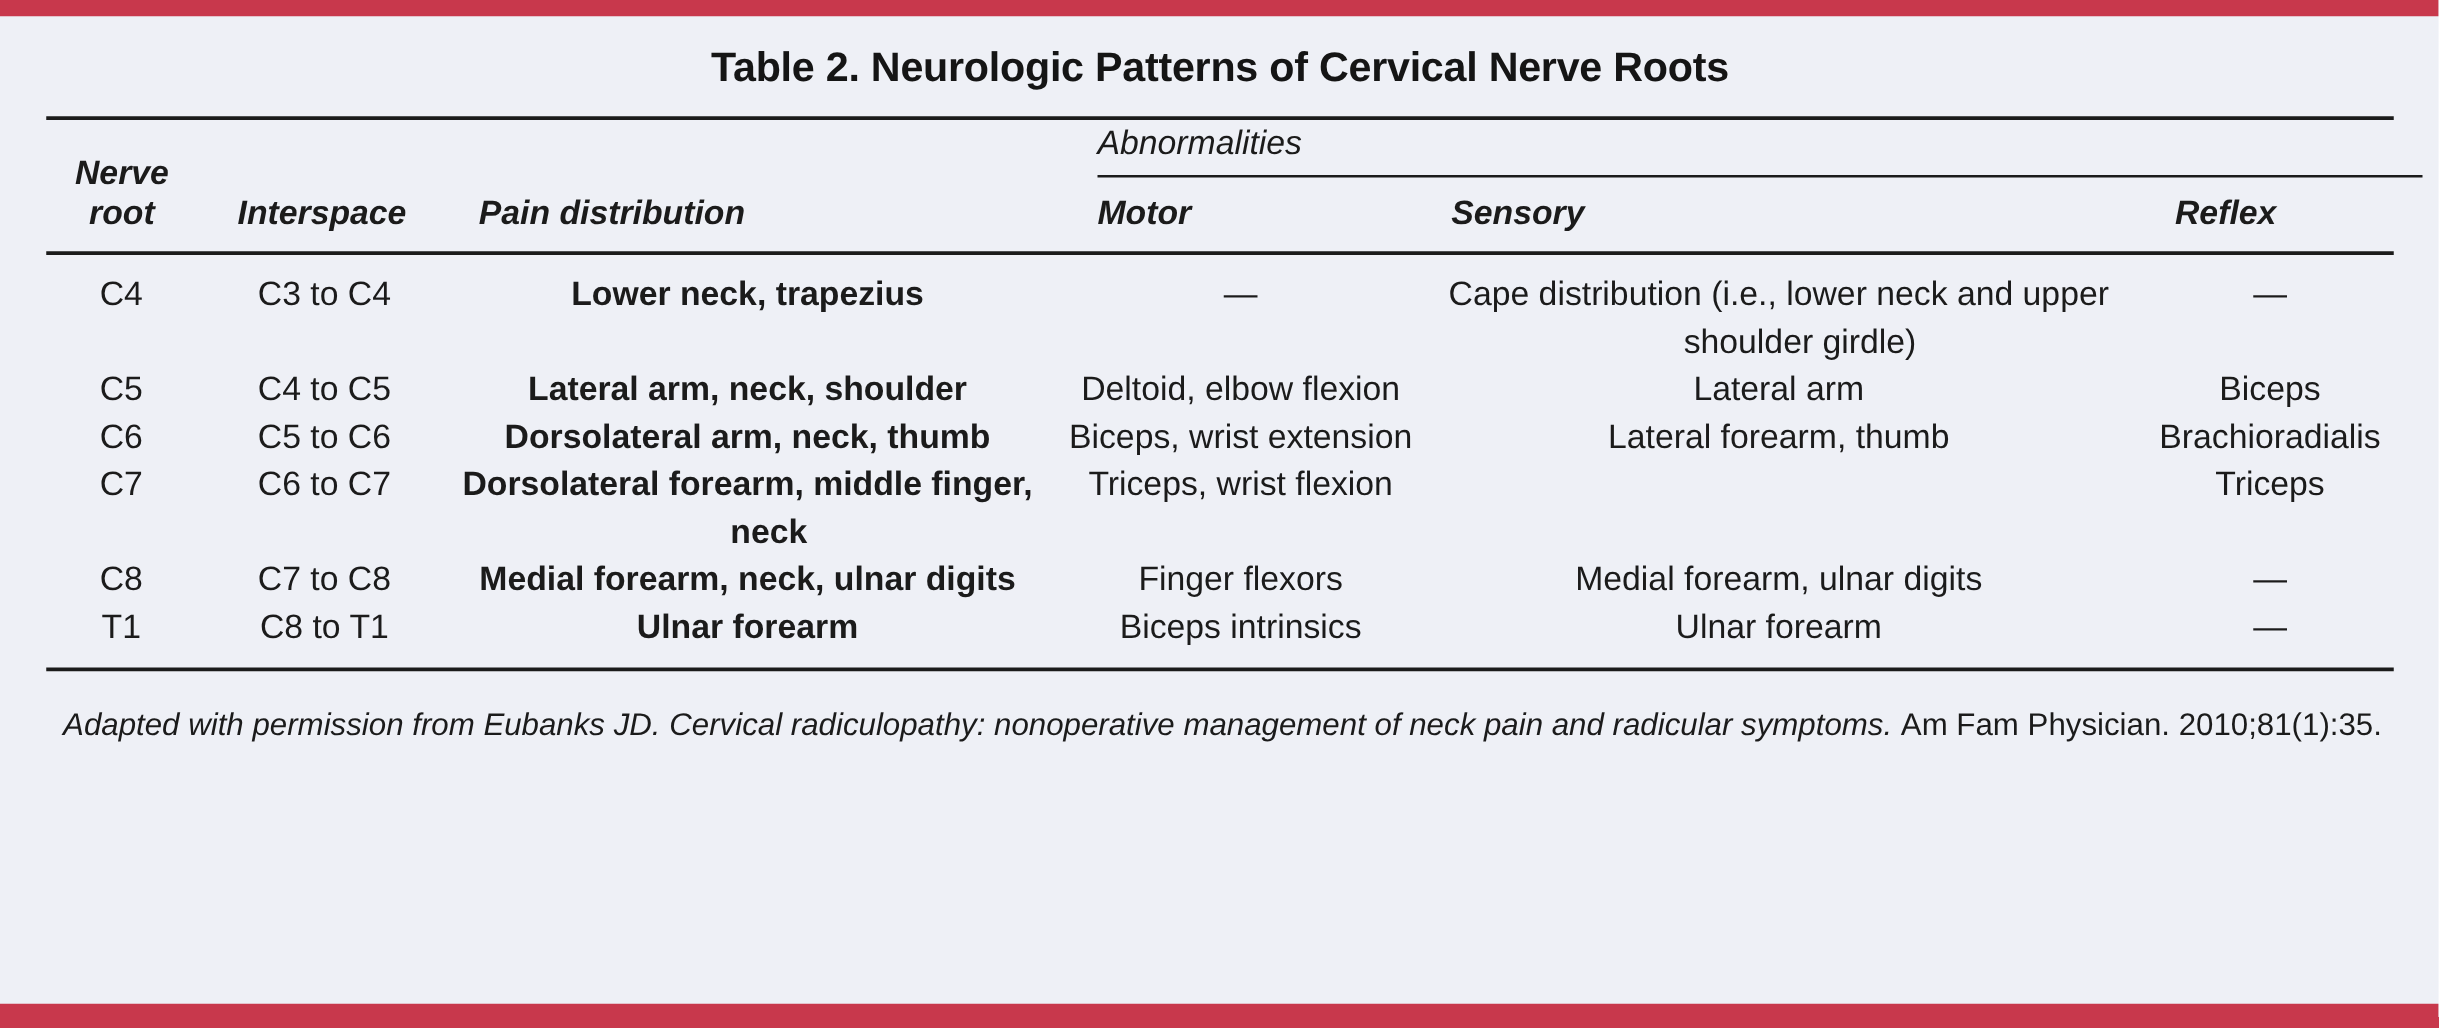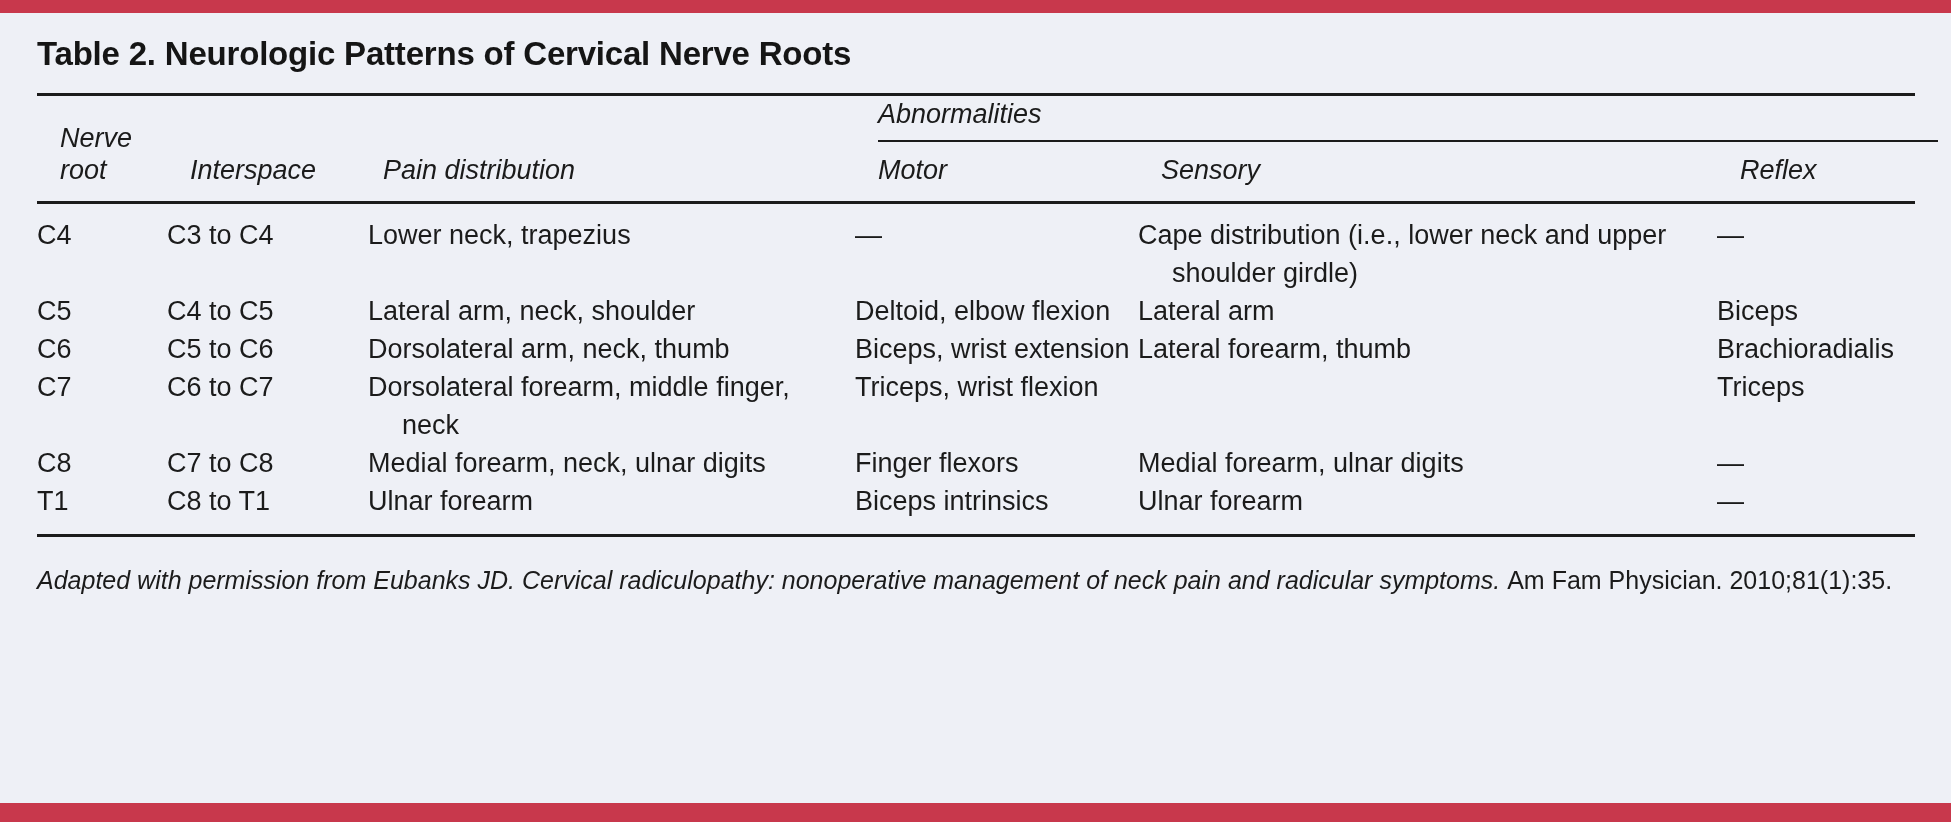--- a/index.html
+++ b/index.html
@@ -10,20 +10,21 @@
   body {
     font-family: "Liberation Sans", sans-serif;
   }
   .page {
     position: relative;
     width: 1951px;
     height: 822px;
     background: #eef0f6;
     overflow: hidden;
     box-sizing: border-box;
+    text-align: center;
   }
   .bar-top {
     position: absolute;
     left: 0; top: 0;
     width: 1951px;
     height: 13px;
     background: #c8384c;
   }
   .bar-bottom {
     position: absolute;
@@ -81,20 +82,21 @@
     height: 2px;
     background: #1b1b1b;
   }
   .hdr-cell {
     position: absolute;
     font-size: 27px;
     font-style: italic;
     color: #1b1b1b;
     white-space: nowrap;
     line-height: 32px;
+    font-weight: bold;
   }
   .hc-nerve  { left: 0px;    top: 26px; }
   .hc-inter  { left: 130px;  top: 58px; }
   .hc-pain   { left: 323px;  top: 58px; }
   .hc-motor  { left: 818px;  top: 58px; }
   .hc-sens   { left: 1101px; top: 58px; }
   .hc-refl   { left: 1680px; top: 58px; }
 
   .rows {
     position: relative;
@@ -112,21 +114,21 @@
     color: #1b1b1b;
     line-height: 38px;
   }
   .cell .wrap2 {
     display: block;
     padding-left: 34px;
     text-indent: -34px;
   }
   .c-nerve  { left: 0px;    width: 120px; }
   .c-inter  { left: 130px;  width: 185px; }
-  .c-pain   { left: 331px;  width: 480px; }
+  .c-pain   { left: 321px;  width: 480px; font-weight: bold; }
   .c-motor  { left: 818px;  width: 275px; }
   .c-sens   { left: 1101px; width: 570px; }
   .c-refl   { left: 1680px; width: 198px; }
 
   .footnote {
     font-size: 25px;
     font-style: italic;
     color: #1b1b1b;
     line-height: 38px;
     margin-top: 24px;

